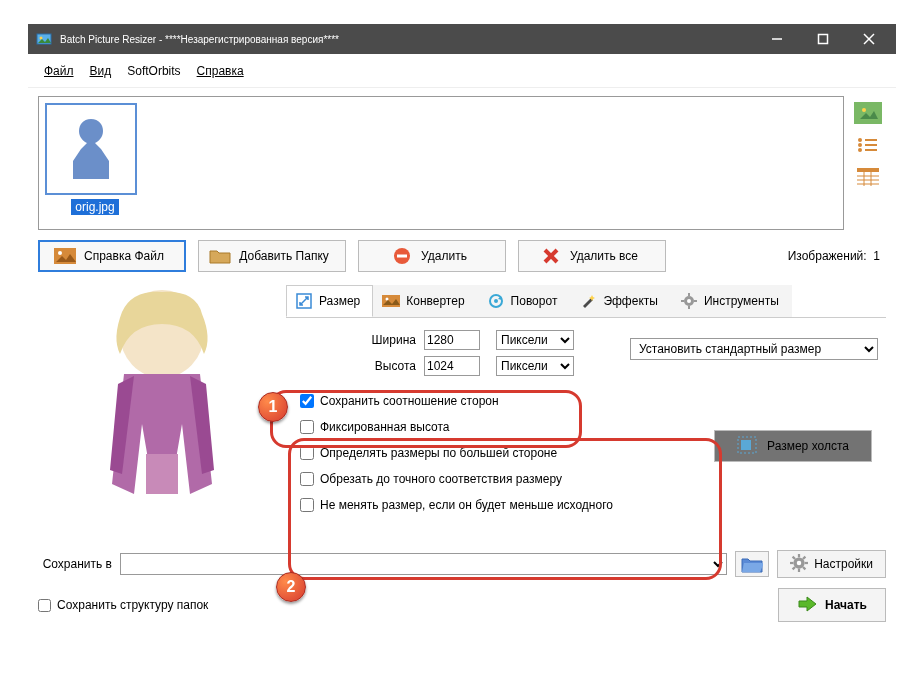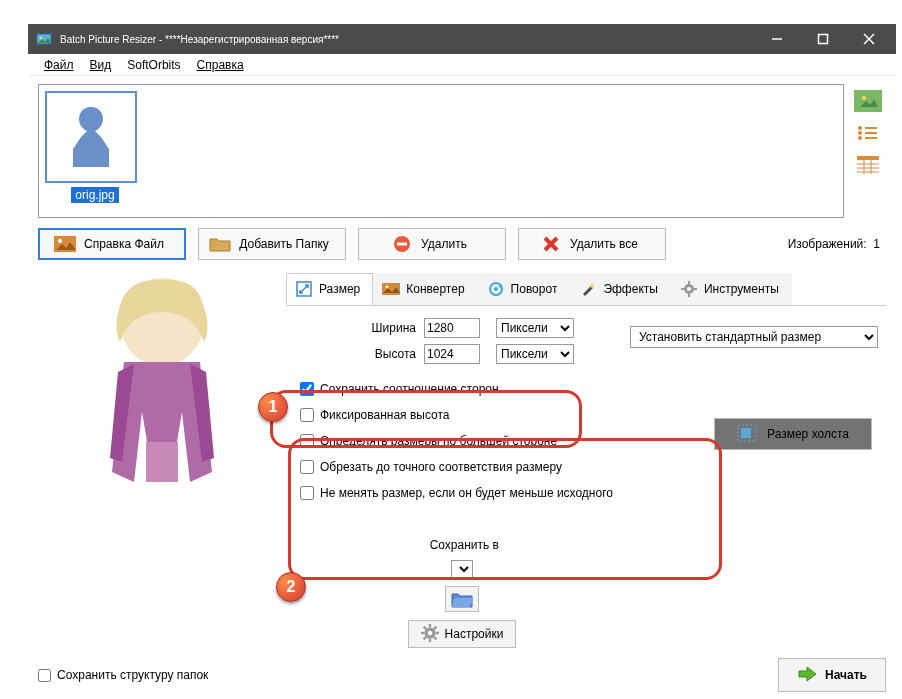--- a/index.html
+++ b/index.html
@@ -3,21 +3,21 @@
 <meta charset="utf-8">
 <style>
 * { box-sizing: border-box; margin: 0; padding: 0; font-family: "Segoe UI", Tahoma, sans-serif; font-size: 12px; }
 body { background: #fff; width: 902px; height: 699px; position: relative; }
 
 .titlebar { height: 30px; background: #4b4b4b; color: #fff; display: flex; align-items: center; padding: 0 4px 0 8px; margin-top: 24px; margin-left: 28px; margin-right: 6px; }
 .titlebar .app-icon { width: 16px; height: 16px; margin-right: 8px; }
 .titlebar .title-text { flex: 1; font-size: 10px; }
 .titlebar .wbtn { width: 46px; height: 30px; display: flex; align-items: center; justify-content: center; cursor: pointer; }
 
-.menubar { height: 22px; background: #fff; display: flex; align-items: center; padding: 0 8px; margin-left: 28px; margin-right: 6px; border-bottom: 1px solid #eee; }
+.menubar { height: 34px; background: #fff; display: flex; align-items: center; padding: 0 8px; margin-left: 28px; margin-right: 6px; border-bottom: 1px solid #eee; }
 .menubar .menu-item { padding: 2px 8px; cursor: pointer; }
 .menubar .menu-item .u { text-decoration: underline; }
 
 .content { margin-left: 28px; margin-right: 6px; padding: 8px 10px; }
 
 .filearea-row { display: flex; gap: 6px; }
 .filearea { flex: 1; border: 1px solid #999; height: 134px; padding: 6px; display: flex; align-items: flex-start; }
 .thumb-card { width: 100px; text-align: center; }
 .thumb { width: 92px; height: 92px; border: 2px solid #5b8fd6; display:flex; align-items:center; justify-content:center; background:#fff; }
 .thumb svg { width: 80px; height: 80px; }
@@ -56,21 +56,21 @@
 .opts .opt input[type=checkbox] { width: 14px; height: 14px; }
 
 .canvas-btn { position: absolute; right: 14px; top: 36px; width: 158px; height: 32px; border: 1px solid #bbb; background: #737373; display: flex; align-items: center; justify-content: center; gap: 10px; cursor: pointer; }
 
 .callout-1 { position: absolute; left: 270px; top: 390px; width: 312px; height: 58px; border: 3px solid #d63a2f; border-radius: 16px; pointer-events: none; z-index: 5; }
 .callout-2 { position: absolute; left: 288px; top: 438px; width: 434px; height: 142px; border: 3px solid #d63a2f; border-radius: 16px; pointer-events: none; z-index: 5; }
 .badge { position: absolute; width: 30px; height: 30px; border-radius: 50%; background: radial-gradient(circle at 30% 30%, #ff8a4a, #d63a2f); color: #fff; font-weight: bold; font-size: 16px; display: flex; align-items: center; justify-content: center; border: 1px solid #aa2a20; z-index: 6; box-shadow: 0 2px 3px rgba(0,0,0,.4); }
 .badge-1 { left: 258px; top: 392px; }
 .badge-2 { left: 276px; top: 572px; }
 
-.save-row { display: flex; align-items: center; gap: 8px; margin-top: 26px; flex-direction: column; }
+.save-row { display: flex; align-items: center; gap: 8px; margin-top: 26px; }
 .save-row .lbl { width: 74px; text-align: right; }
 .save-row select.path { flex: 1; height: 22px; border: 1px solid #999; background: #fff; }
 .save-row .browse { width: 34px; height: 26px; border: 1px solid #bbb; background: #f4f4f4; cursor: pointer; display:flex; align-items:center; justify-content:center; }
 .save-row .settings-btn { height: 28px; border: 1px solid #bbb; background: #f4f4f4; display: flex; align-items: center; gap: 6px; padding: 0 12px; cursor: pointer; }
 
 .bottom-row { display: flex; align-items: center; margin-top: 10px; }
 .bottom-row .opt { display: flex; align-items: center; gap: 6px; }
 .start-btn { margin-left: auto; height: 34px; border: 1px solid #bbb; background: #f4f4f4; display: flex; align-items: center; gap: 8px; padding: 0 18px; cursor: pointer; font-weight: bold; }
 </style>
 </head>

